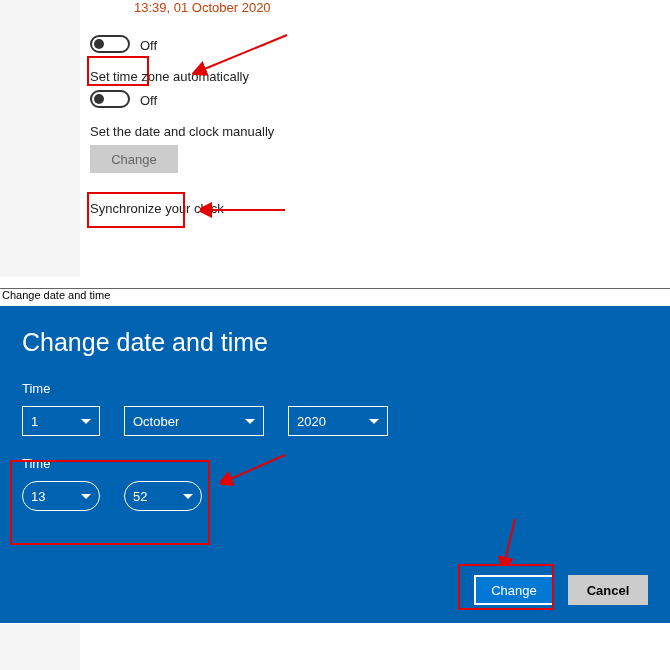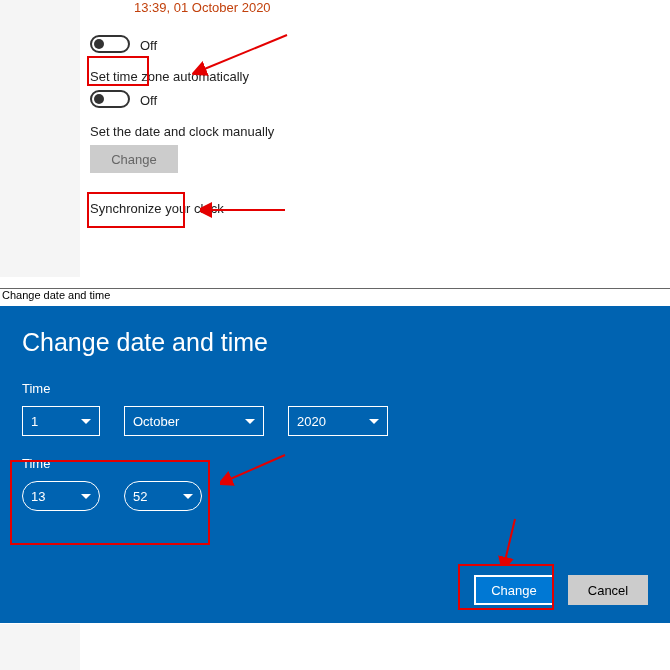--- a/index.html
+++ b/index.html
@@ -43,21 +43,21 @@
 .cb-day { width: 78px; }
 .cb-month { width: 140px; }
 .cb-year { width: 100px; }
 .cb-time { width: 78px; border-radius: 15px; }
 
 .time-row { display: flex; gap: 24px; }
 
 .dialog-buttons { position: absolute; right: 22px; bottom: 18px; display: flex; gap: 14px; }
 .dbtn { width: 80px; height: 30px; font-size: 13px; display: flex; align-items: center; justify-content: center; cursor: pointer; }
 .btn-change { background: #0078d4; border: 2px solid #fff; color: #fff; }
-.btn-cancel { background: #ccc; color: #000; border: none; }
+.btn-cancel { background: #ccc; color: #000; border: none; font-weight: bold; }
 
 
 .hl3 { left: 10px; top: 460px; width: 200px; height: 85px; }
 .hl4 { left: 458px; top: 564px; width: 96px; height: 46px; }
 
 .bottom-strip { position: absolute; left: 0; top: 623px; width: 670px; height: 47px; background: #fff; }
 .bottom-sidebar { position: absolute; left: 0; top: 624px; width: 80px; height: 46px; background: #f5f5f5; }
 </style>
 </head>
 <body>

